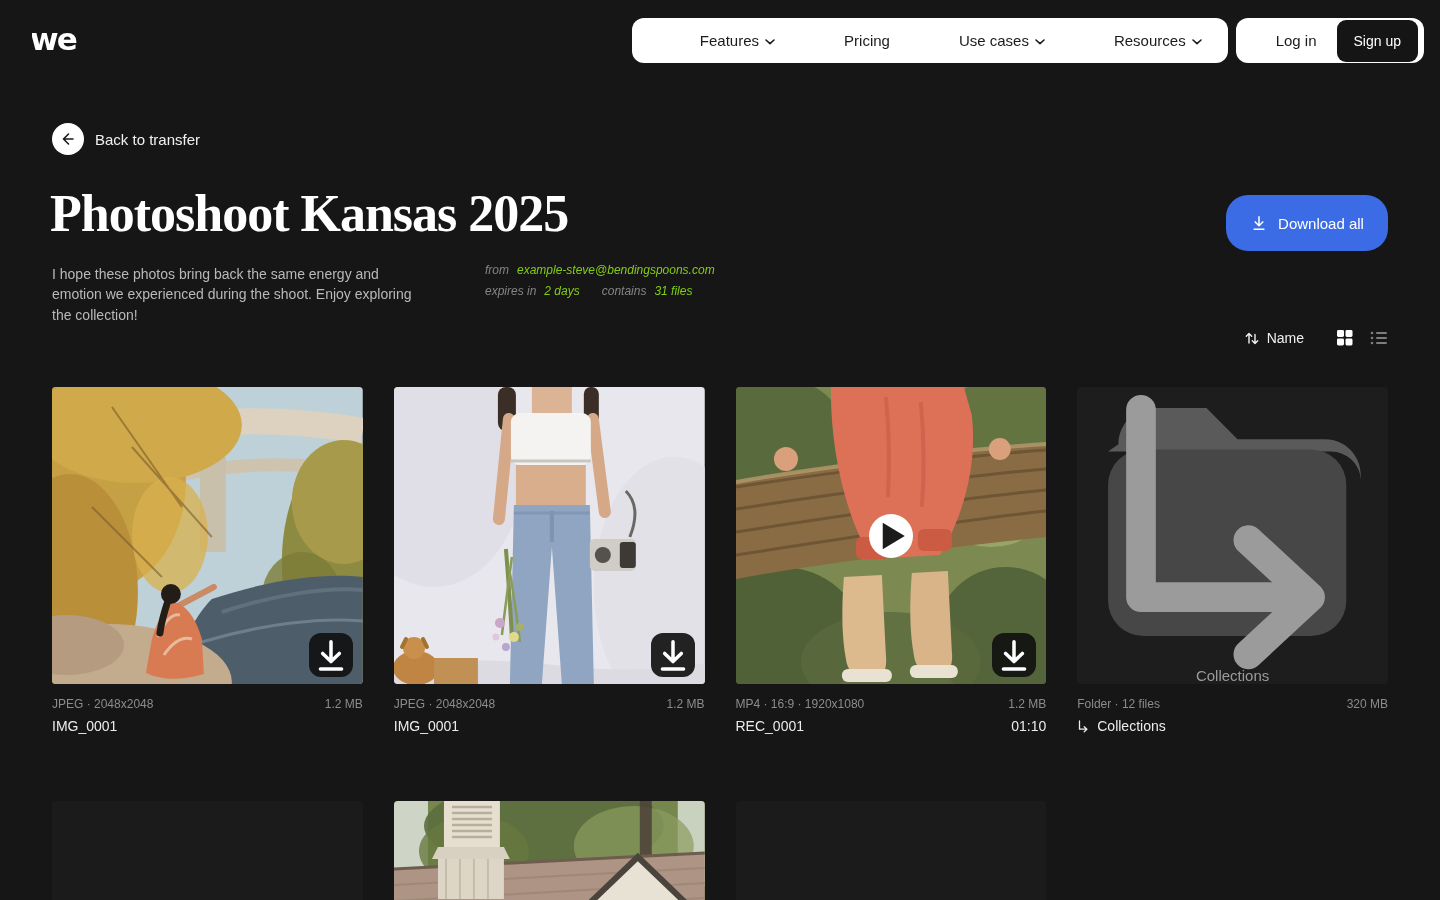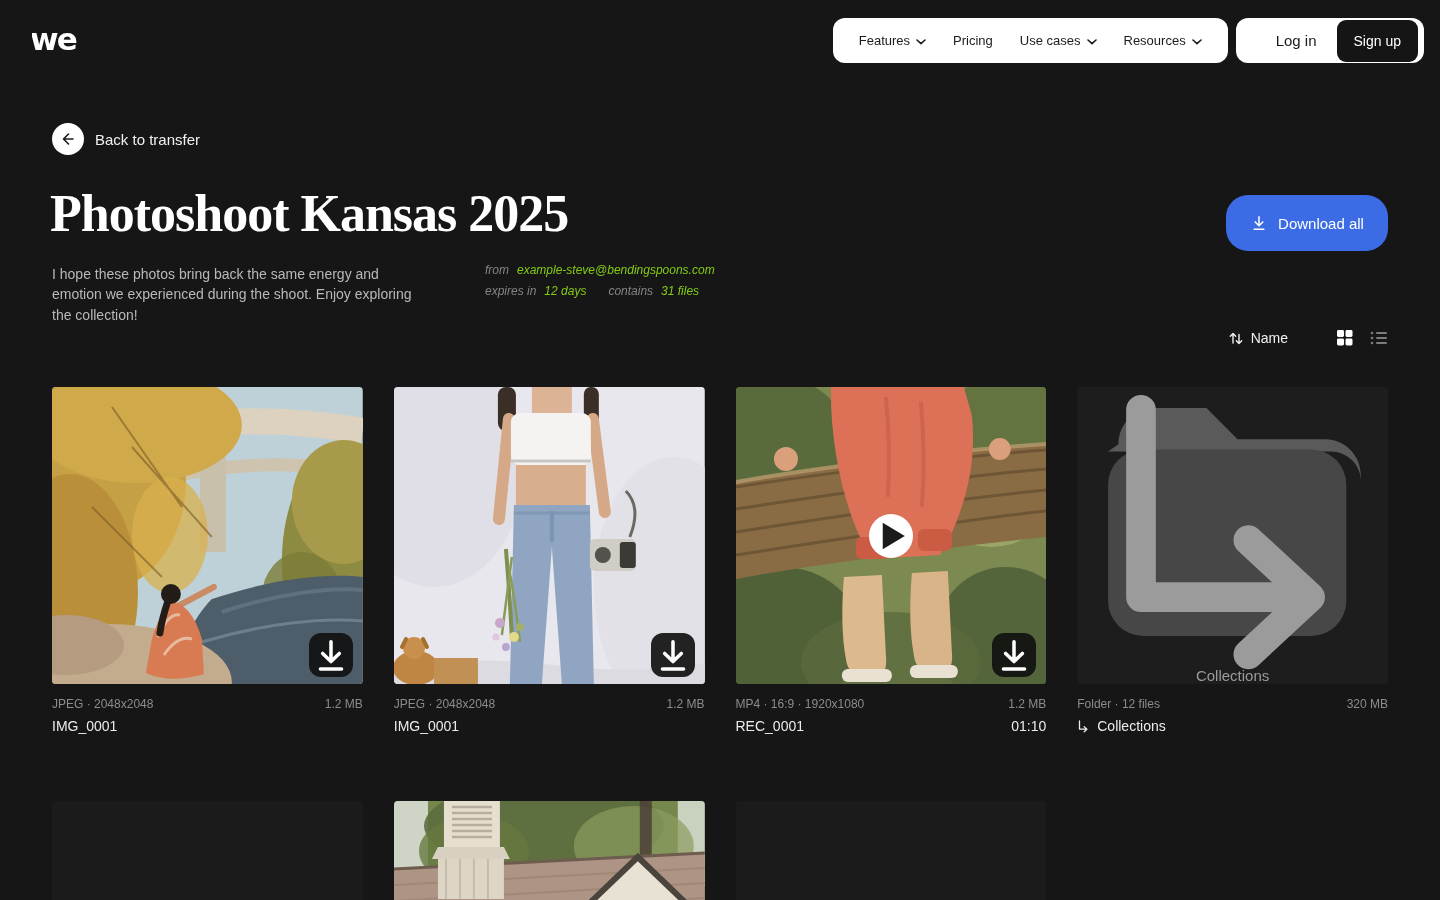--- a/index.html
+++ b/index.html
@@ -8,22 +8,22 @@
          font-family:"Liberation Sans", sans-serif; color:#ececec; }
   .page { position:relative; width:1440px; height:900px; background:#161616; overflow:hidden; }
 
   
   .logo { position:absolute; left:20px; top:22px; width:48px; height:34px; cursor:pointer;margin-left:12px; }
   .logo svg text { font-family:"DejaVu Sans", sans-serif; }
 
   .navwrap { position:absolute; top:18px; right:16px; display:flex; gap:8px; }
   .pill { background:#ffffff; border-radius:12px; height:45px; display:flex; align-items:center; }
   .mainnav { padding:0 26px; gap:27px; }
-  .navitem { display:flex; align-items:center; gap:6px; color:#1b1b1b; font-size:13px;
-             font-weight:500; cursor:pointer; white-space:nowrap; }
+  .navitem { display:flex; align-items:center; gap:6px; color:#1b1b1b; font-size:15px;
+             font-weight:500; cursor:pointer; white-space:nowrap;margin-left:42px; }
   .navitem svg { display:block; margin-top:2px; }
   .authnav { padding:0 6px 0 24px; gap:4px; }
   .login { color:#1b1b1b; font-size:15px; font-weight:500; padding:0 16px; cursor:pointer; }
   .signup { background:#151515; color:#ffffff; font-size:14px; font-weight:500;
             border:none; border-radius:9px; height:42px; padding:0 17px; cursor:pointer; }
 
   
   .backrow { position:absolute; left:52px; top:123px; display:flex; align-items:center;
              gap:11px; cursor:pointer; }
   .backcircle { width:32px; height:32px; border-radius:50%; background:#ffffff;
@@ -42,21 +42,21 @@
   .mvalue { color:#84cc16; }
   .meta .pair { display:flex; gap:8px; }
   .meta .pair + .pair { margin-left:14px; }
 
   .dlall { position:absolute; left:1226px; top:195px; width:162px; height:56px;
            background:#3b6ce6; border:none; border-radius:22px; color:#ffffff;
            font-size:15px; font-weight:500; display:flex; align-items:center;
            justify-content:center; gap:10px; cursor:pointer; font-family:"Liberation Sans", sans-serif; }
 
   
-  .toolbar { position:absolute; top:329px; right:52px; display:flex; align-items:center; gap:48px; }
+  .toolbar { position:absolute; top:329px; right:52px; display:flex; align-items:center; gap:32px; }
   .sort { display:flex; align-items:center; gap:7px; cursor:pointer; }
   .sortlabel { font-size:14px; color:#f0f0f0; }
   .views { display:flex; align-items:center; gap:17px; }
   .viewbtn { cursor:pointer; display:flex; }
 
   
   .grid { position:absolute; left:52px; top:387px; width:1336px;
           display:grid; grid-template-columns:repeat(4, 1fr); column-gap:31px; row-gap:67px; }
   .card {}
   .thumb { position:relative; width:100%; height:297px; border-radius:4px; overflow:hidden;
@@ -136,21 +136,21 @@
   <p class="desc">I hope these photos bring back the same energy and emotion we experienced during the shoot. Enjoy exploring the collection!</p>
 
   <div class="meta">
     <div class="row">
       <span class="mlabel">from</span>
       <span class="mvalue">example-steve@bendingspoons.com</span>
     </div>
     <div class="row">
       <span class="pair">
         <span class="mlabel">expires in</span>
-        <span class="mvalue">12 days</span>
+        <span class="mvalue">2 days</span>
       </span>
       <span class="pair">
         <span class="mlabel">contains</span>
         <span class="mvalue">31 files</span>
       </span>
     </div>
   </div>
 
   <button class="dlall">
     <svg width="18" height="18" viewBox="0 0 20 20">

